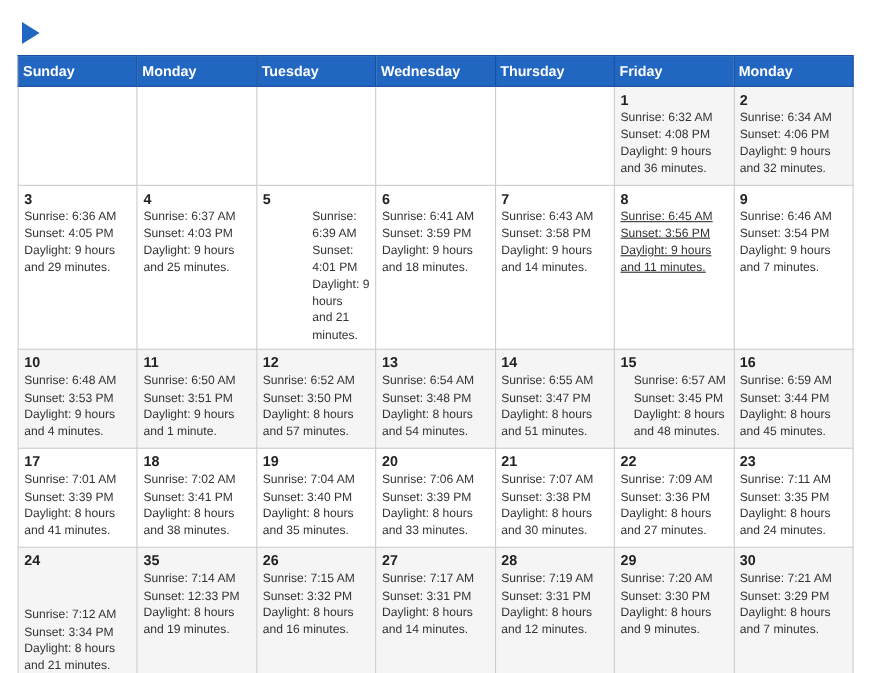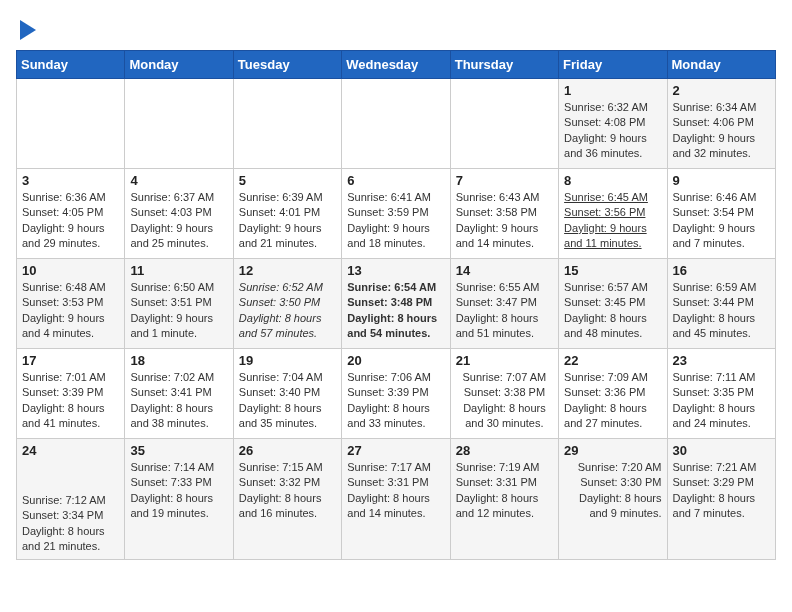--- a/index.html
+++ b/index.html
@@ -154,21 +154,21 @@
         </td>
         <td>
           <span class="day-num">4</span>
           <div class="day-info" style="white-space: pre-line;">Sunrise: 6:37 AM
 Sunset: 4:03 PM
 Daylight: 9 hours
 and 25 minutes.</div>
         </td>
         <td>
           <span class="day-num">5</span>
-          <div class="day-info" style="white-space: pre-line;">Sunrise: 6:39 AM
+          <div class="day-info" style="white-space: pre-line; margin-left: 45px;">Sunrise: 6:39 AM
 Sunset: 4:01 PM
 Daylight: 9 hours
 and 21 minutes.</div>
         </td>
         <td>
           <span class="day-num">6</span>
           <div class="day-info" style="white-space: pre-line;">Sunrise: 6:41 AM
 Sunset: 3:59 PM
 Daylight: 9 hours
 and 18 minutes.</div>
@@ -205,42 +205,42 @@
         </td>
         <td>
           <span class="day-num">11</span>
           <div class="day-info" style="white-space: pre-line;">Sunrise: 6:50 AM
 Sunset: 3:51 PM
 Daylight: 9 hours
 and 1 minute.</div>
         </td>
         <td>
           <span class="day-num">12</span>
-          <div class="day-info" style="white-space: pre-line; font-style: italic;">Sunrise: 6:52 AM
+          <div class="day-info" style="white-space: pre-line;">Sunrise: 6:52 AM
 Sunset: 3:50 PM
 Daylight: 8 hours
 and 57 minutes.</div>
         </td>
         <td>
           <span class="day-num">13</span>
-          <div class="day-info" style="white-space: pre-line; font-weight: bold;">Sunrise: 6:54 AM
+          <div class="day-info" style="white-space: pre-line;">Sunrise: 6:54 AM
 Sunset: 3:48 PM
 Daylight: 8 hours
 and 54 minutes.</div>
         </td>
         <td>
           <span class="day-num">14</span>
           <div class="day-info" style="white-space: pre-line;">Sunrise: 6:55 AM
 Sunset: 3:47 PM
 Daylight: 8 hours
 and 51 minutes.</div>
         </td>
         <td>
           <span class="day-num">15</span>
-          <div class="day-info" style="white-space: pre-line;">Sunrise: 6:57 AM
+          <div class="day-info" style="white-space: pre-line; margin-left: 12px;">Sunrise: 6:57 AM
 Sunset: 3:45 PM
 Daylight: 8 hours
 and 48 minutes.</div>
         </td>
         <td>
           <span class="day-num">16</span>
           <div class="day-info" style="white-space: pre-line;">Sunrise: 6:59 AM
 Sunset: 3:44 PM
 Daylight: 8 hours
 and 45 minutes.</div>
@@ -270,21 +270,21 @@
         </td>
         <td>
           <span class="day-num">20</span>
           <div class="day-info" style="white-space: pre-line;">Sunrise: 7:06 AM
 Sunset: 3:39 PM
 Daylight: 8 hours
 and 33 minutes.</div>
         </td>
         <td>
           <span class="day-num">21</span>
-          <div class="day-info" style="white-space: pre-line; text-align: center;">Sunrise: 7:07 AM
+          <div class="day-info" style="white-space: pre-line;">Sunrise: 7:07 AM
 Sunset: 3:38 PM
 Daylight: 8 hours
 and 30 minutes.</div>
         </td>
         <td>
           <span class="day-num">22</span>
           <div class="day-info" style="white-space: pre-line;">Sunrise: 7:09 AM
 Sunset: 3:36 PM
 Daylight: 8 hours
 and 27 minutes.</div>
@@ -301,21 +301,21 @@
         <td>
           <span class="day-num">24</span>
           <div class="day-info" style="white-space: pre-line; margin-top: 35px;">Sunrise: 7:12 AM
 Sunset: 3:34 PM
 Daylight: 8 hours
 and 21 minutes.</div>
         </td>
         <td>
           <span class="day-num">35</span>
           <div class="day-info" style="white-space: pre-line;">Sunrise: 7:14 AM
-Sunset: 7:33 PM
+Sunset: 12:33 PM
 Daylight: 8 hours
 and 19 minutes.</div>
         </td>
         <td>
           <span class="day-num">26</span>
           <div class="day-info" style="white-space: pre-line;">Sunrise: 7:15 AM
 Sunset: 3:32 PM
 Daylight: 8 hours
 and 16 minutes.</div>
         </td>
@@ -328,21 +328,21 @@
         </td>
         <td>
           <span class="day-num">28</span>
           <div class="day-info" style="white-space: pre-line;">Sunrise: 7:19 AM
 Sunset: 3:31 PM
 Daylight: 8 hours
 and 12 minutes.</div>
         </td>
         <td>
           <span class="day-num">29</span>
-          <div class="day-info" style="white-space: pre-line; text-align: right;">Sunrise: 7:20 AM
+          <div class="day-info" style="white-space: pre-line;">Sunrise: 7:20 AM
 Sunset: 3:30 PM
 Daylight: 8 hours
 and 9 minutes.</div>
         </td>
         <td>
           <span class="day-num">30</span>
           <div class="day-info" style="white-space: pre-line;">Sunrise: 7:21 AM
 Sunset: 3:29 PM
 Daylight: 8 hours
 and 7 minutes.</div>

